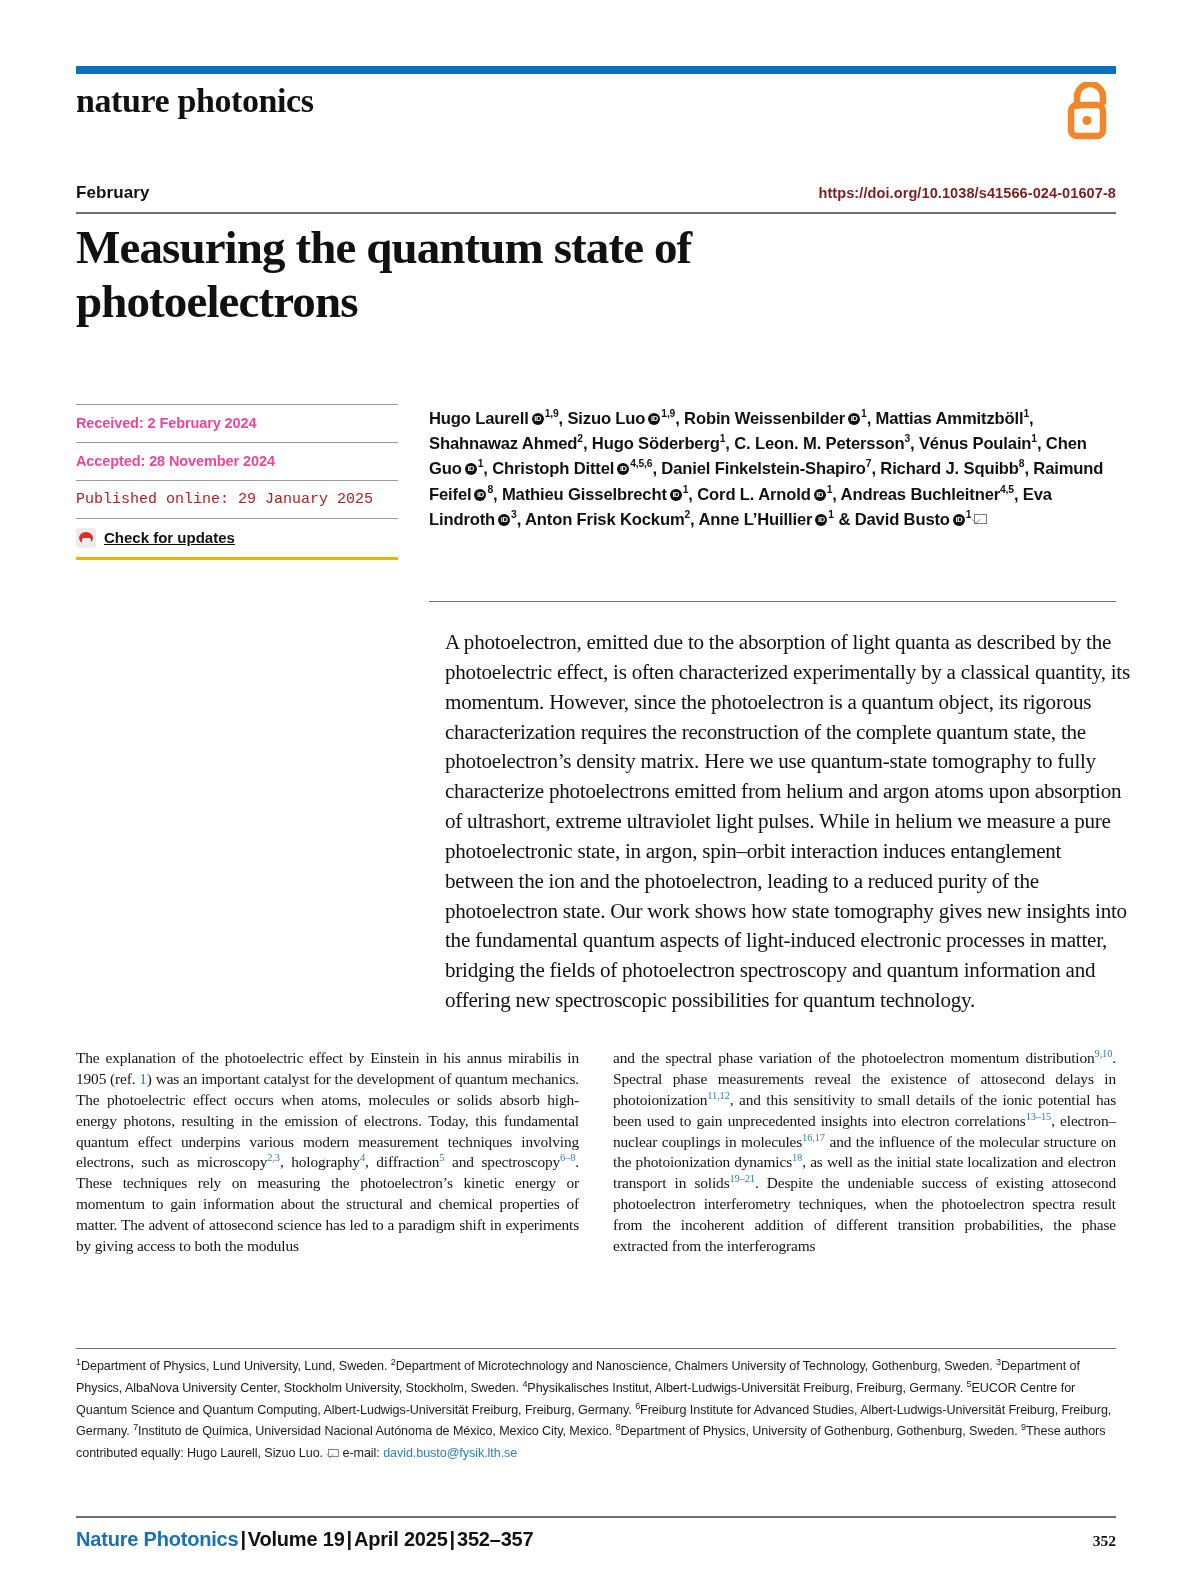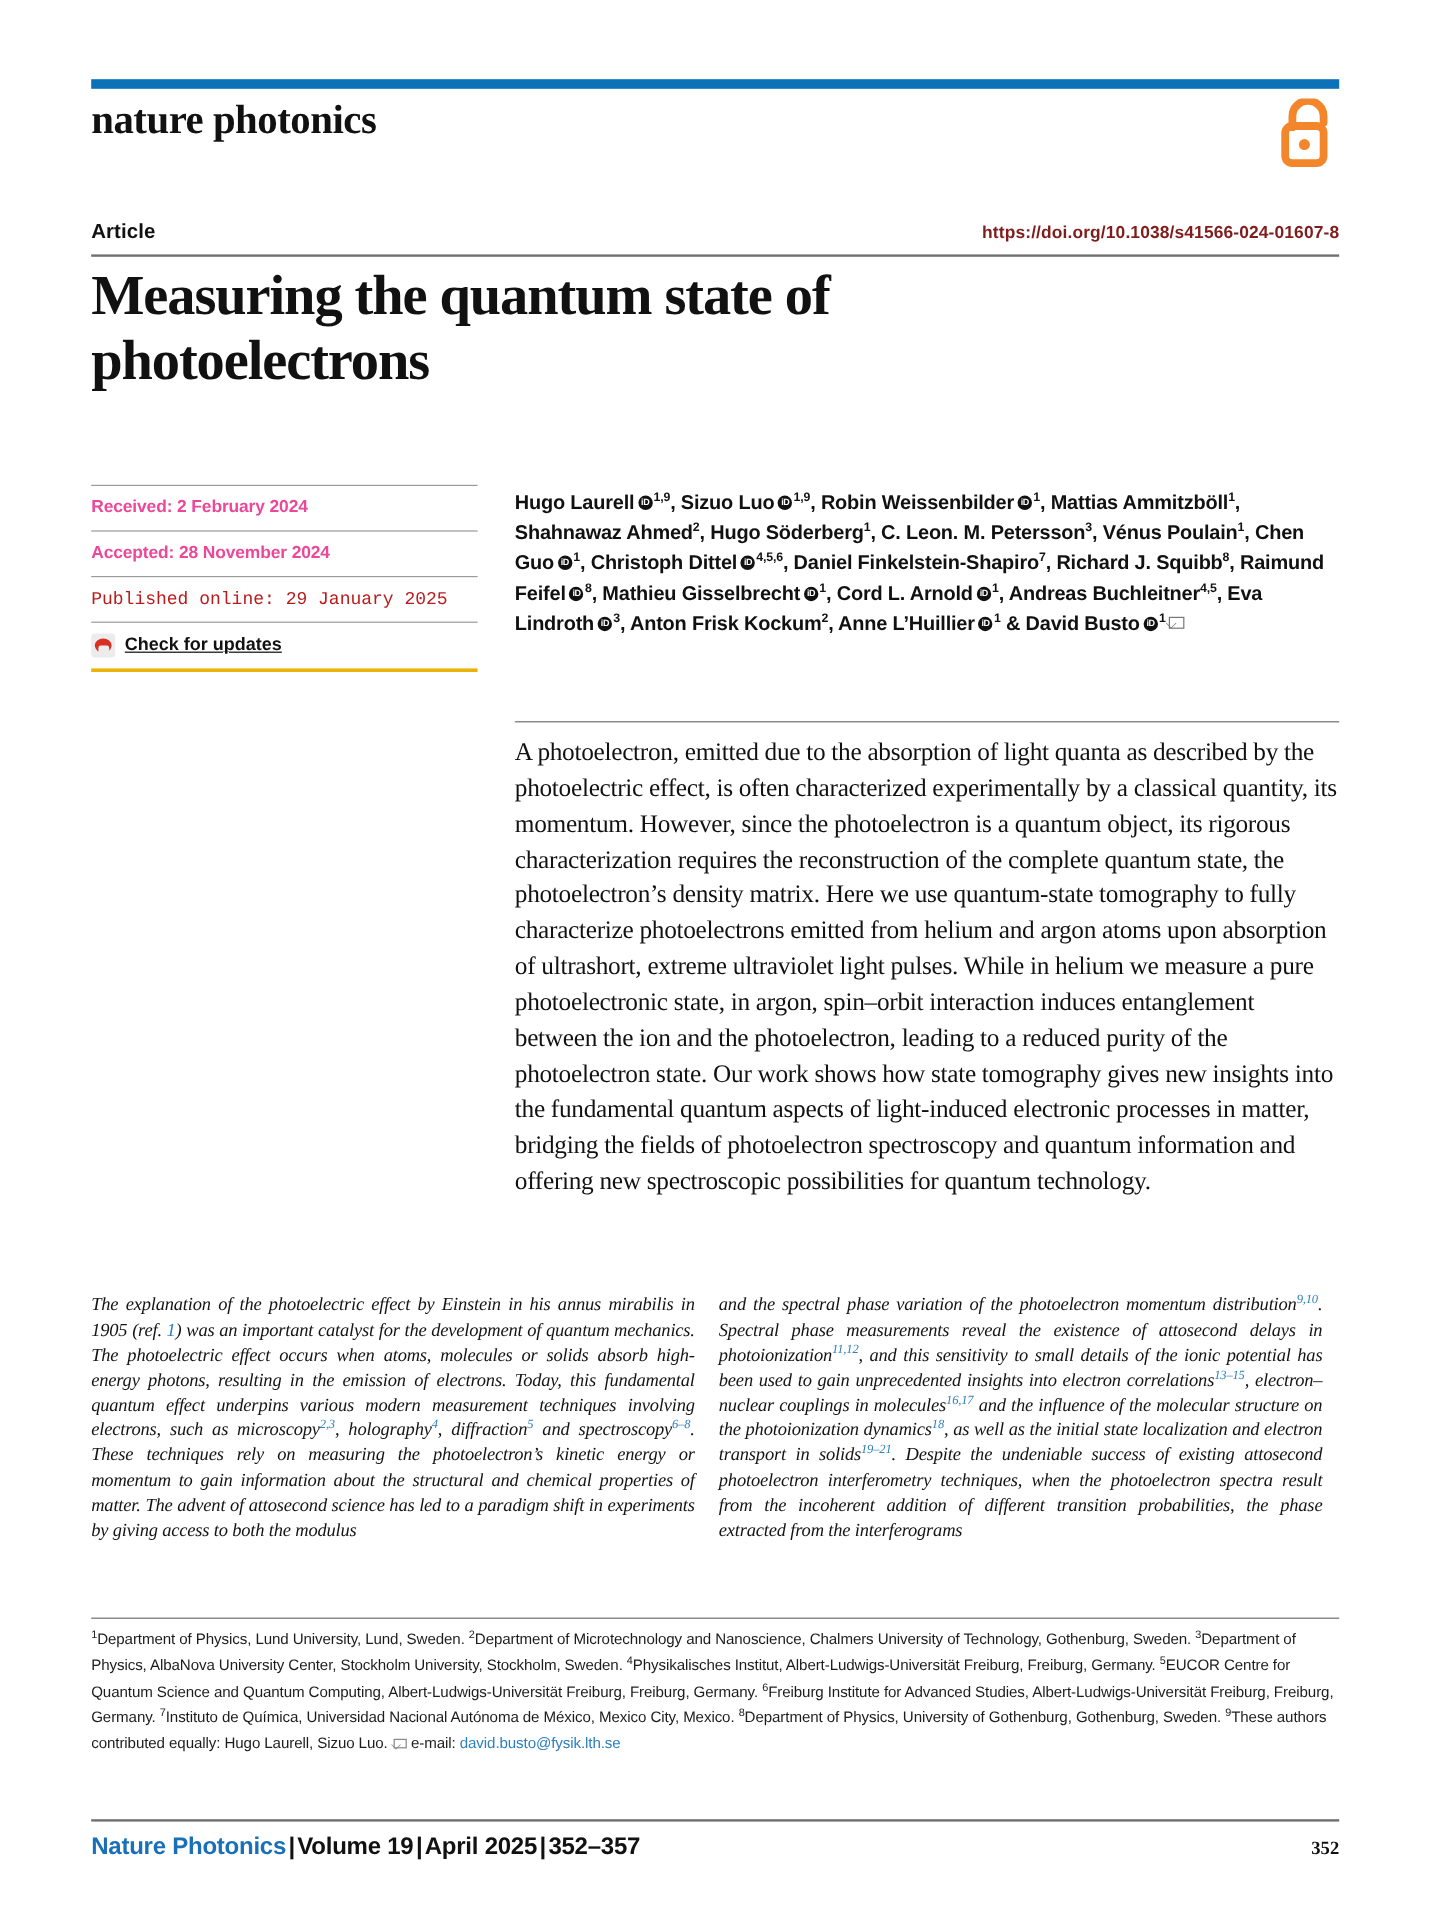--- a/index.html
+++ b/index.html
@@ -205,32 +205,31 @@
   }
   .abstract {
     position: absolute;
     left: 429px; top: 612px;
     width: 687px;
     font-family: "Liberation Serif", serif;
     font-size: 21.1px;
     line-height: 1.415;
     letter-spacing: -0.25px;
     color: #111;
-    margin: 0;
+    margin: 16px;
     text-align: left;
   }
 
   
   .body-cols {
     position: absolute;
-    left: 76px; top: 1078px;
+    left: 76px; top: 1048px;
     width: 1040px;
     display: flex;
-    gap: 20px;
-    font-style: italic;
+    gap: 34px;
   }
   .body-col {
     width: 503px;
     font-family: "Liberation Serif", serif;
     font-size: 15.4px;
     line-height: 1.355;
     letter-spacing: -0.15px;
     text-align: justify;
     color: #141414;
   }
@@ -331,21 +330,21 @@
 
   <div class="oa-icon">
     <svg width="52" height="58" viewBox="0 0 52 58" xmlns="http://www.w3.org/2000/svg">
       <path d="M13 24 L13 15 A13 13 0 0 1 39 15 L39 20" fill="none" stroke="#f3862b" stroke-width="6.5" stroke-linecap="round"></path>
       <rect x="7" y="23" width="32" height="31" rx="6" fill="none" stroke="#f3862b" stroke-width="6.5"></rect>
       <circle cx="23" cy="38.5" r="4.6" fill="#f3862b"></circle>
     </svg>
   </div>
 
   <div class="article-row">
-    <div class="article-label">Article</div>
+    <div class="article-label">February</div>
     <a class="doi-link" href="#">https://doi.org/10.1038/s41566-024-01607-8</a>
   </div>
   <div class="rule-under-article"></div>
 
   <h1 class="paper-title">Measuring the quantum state of photoelectrons</h1>
 
   <div class="meta-col">
     <div class="meta-item bold">Received: 2 February 2024</div>
     <div class="meta-item bold">Accepted: 28 November 2024</div>
     <div class="meta-item serif">Published online: 29 January 2025</div>

